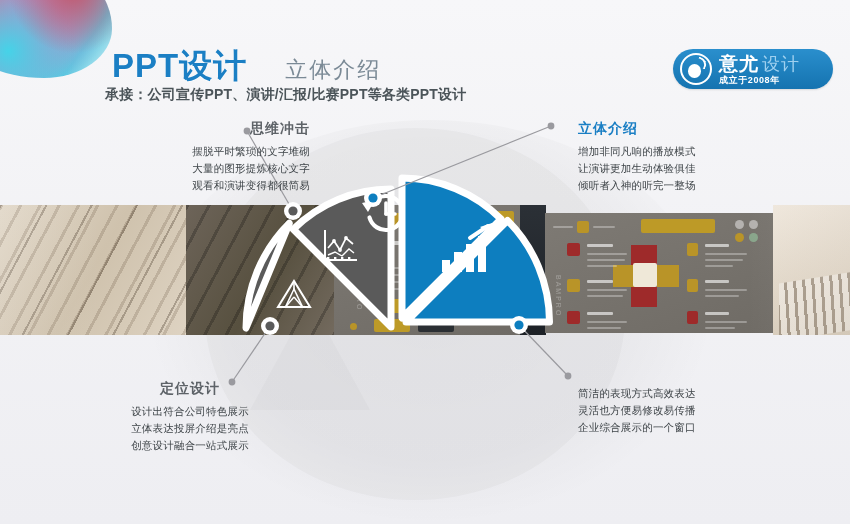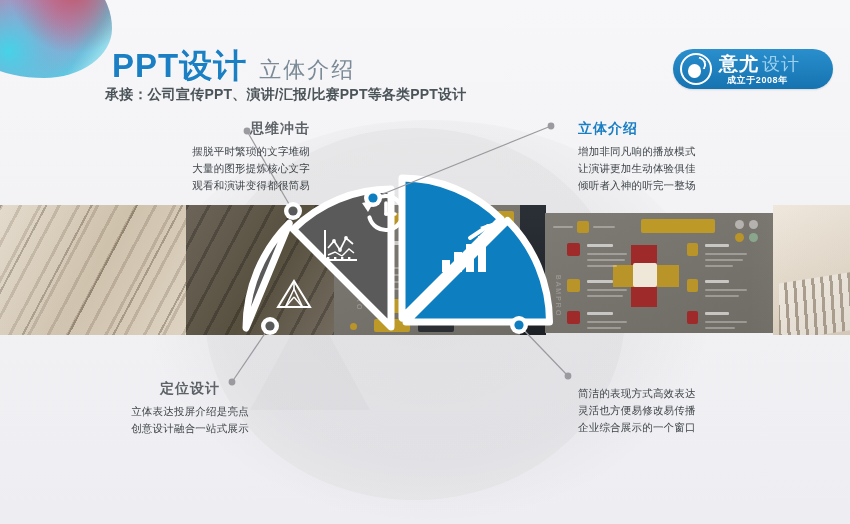--- a/index.html
+++ b/index.html
@@ -117,21 +117,21 @@
   .t-gold { position: absolute; background: #b99428; }
 
   .strip-fade {
     position: absolute; left: 0; top: 205px; width: 850px; height: 130px;
     background: linear-gradient(90deg, rgba(242,242,245,0.10) 0%, rgba(242,242,245,0.0) 12%, rgba(242,242,245,0.0) 88%, rgba(242,242,245,0.10) 100%);
     pointer-events: none;
   }
 
   
   .header { position: absolute; left: 0; top: 0; width: 850px; height: 120px; }
-  .title-row { position: absolute; left: 112px; top: 44px; display: flex; align-items: baseline; }
+  .title-row { position: absolute; left: 112px; top: 44px; display: flex; align-items: baseline; gap: 26px; }
   .title-main {
     font-size: 33px; font-weight: bold; color: #1b7fc4; letter-spacing: 1px;
     text-shadow: 0 1px 0 rgba(255,255,255,0.6);
   }
   .title-sub {
     font-size: 22px; color: #7b8a96; margin-left: 12px; letter-spacing: 2px;
   }
   .title-desc {
     position: absolute; left: 105px; top: 86px;
     font-size: 14px; color: #4b5459; letter-spacing: 0.2px; font-weight: bold;
@@ -156,21 +156,21 @@
   .logo-mark .tail {
     position: absolute; left: 15px; top: 3px; width: 8px; height: 8px;
     border-top: 2px solid #ffffff; border-right: 2px solid #ffffff;
     border-radius: 0 8px 0 0; transform: rotate(22deg);
   }
   .logo-text { margin-left: 7px; line-height: 1; }
   .logo-line1 { display: flex; align-items: baseline; }
   .logo-yi { font-size: 19px; font-weight: bold; color: #ffffff; letter-spacing: 1px; }
   .logo-sj { font-size: 18px; color: #9fd0ef; letter-spacing: 1px; margin-left: 3px; }
   .logo-line2 {
-    font-size: 9px; color: #ffffff; font-weight: bold; letter-spacing: 0.6px; margin-top: 3px; margin-left: 8px;
+    font-size: 9px; color: #ffffff; font-weight: bold; letter-spacing: 0.6px; margin-top: 3px;
   }
 
   
   .diagram { position: absolute; left: 228px; top: 150px; width: 340px; height: 200px; }
   .icon-layer { position: absolute; left: 0; top: 0; width: 340px; height: 200px; pointer-events: none; }
   .seg-icon { position: absolute; }
 
   
   .conn { position: absolute; left: 0; top: 0; width: 850px; height: 524px; pointer-events: none; }
 
@@ -404,20 +404,21 @@
     <div class="block-body">
       <div>增加非同凡响的播放模式</div>
       <div>让演讲更加生动体验俱佳</div>
       <div>倾听者入神的听完一整场</div>
     </div>
   </div>
 
   <div class="block blk-bl align-right">
     <div class="block-head head-gray">定位设计</div>
     <div class="block-body">
+      <div>设计出符合公司特色展示</div>
       <div>立体表达投屏介绍是亮点</div>
       <div>创意设计融合一站式展示</div>
     </div>
   </div>
 
   <div class="block blk-br align-left">
     <div class="block-body">
       <div>简洁的表现方式高效表达</div>
       <div>灵活也方便易修改易传播</div>
       <div>企业综合展示的一个窗口</div>

